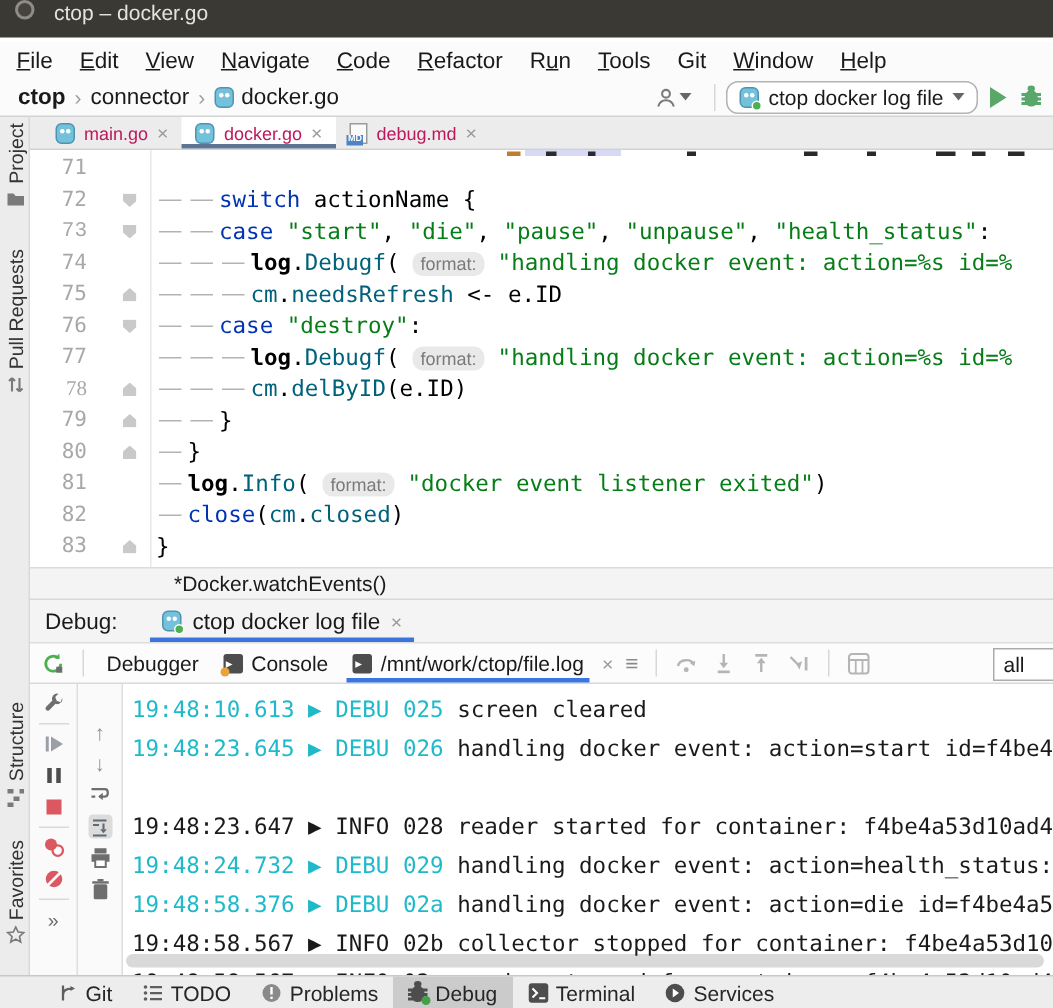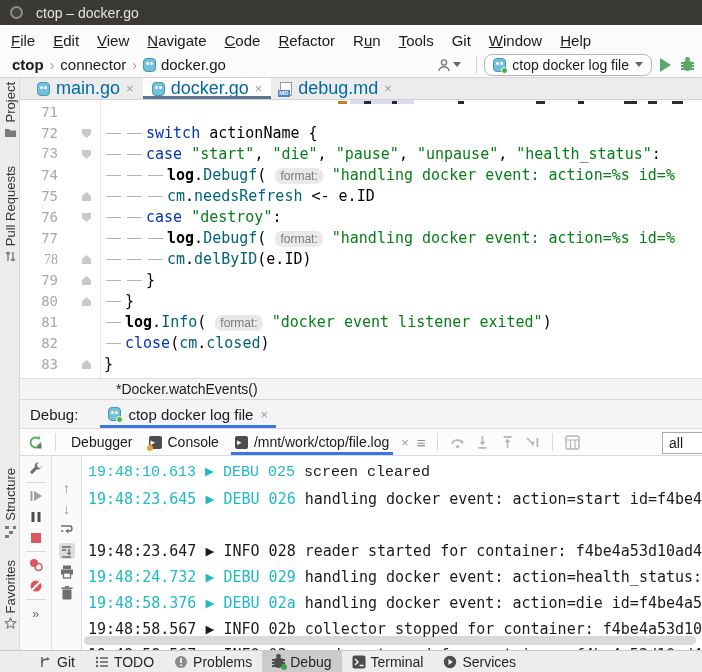--- a/index.html
+++ b/index.html
@@ -1,21 +1,21 @@
 <!DOCTYPE html>
 <html><head>
 <meta charset="utf-8">
 <style>
   * { margin:0; padding:0; box-sizing:border-box; }
   html,body { width:702px; height:672px; }
   body { font-family:"Liberation Sans", sans-serif; position:relative; background:#fff; overflow:hidden; color:#1a1a1a; }
   .abs { position:absolute; }
 
   
-  #titlebar { left:0; top:0; width:702px; height:25px; background:#3b3933; display:flex; align-items:center; }
+  #titlebar { left:0; top:0; width:702px; height:25px; background:#3b3933; display:flex; }
   #win-btn { width:13px; height:13px; border-radius:50%; border:2px solid #8f8c84; background:#45433d; margin-left:10px; }
   #win-title { color:#e6e3dd; font-size:14px; margin-left:13px; }
 
   
   #menubar { left:0; top:28px; width:702px; height:24px; background:#fbfbfb; display:flex; align-items:center; padding-left:2px; }
   .menu-item { font-size:15px; padding:0 9px; color:#1a1a1a; cursor:default; }
 
   
   #toolbar { left:0; top:52px; width:702px; height:26px; background:#fbfbfb; border-bottom:1px solid #d4d4d4; display:flex; align-items:center; }
   #crumbs { display:flex; align-items:center; margin-left:12px; font-size:15px; flex:1; }
@@ -42,21 +42,21 @@
 
   
   #stripe { left:0; top:78px; width:20px; height:572px; background:#ececec; border-right:1px solid #d9d9d9; }
   .stripe-item { position:absolute; left:0; width:20px; display:flex; flex-direction:column; align-items:center; gap:4px; }
   .stripe-label { writing-mode:vertical-rl; transform:rotate(180deg); font-size:13px; color:#333; }
   .stripe-ic { width:13px; height:13px; flex:0 0 auto; }
 
   
   #tabbar { left:20px; top:78px; width:682px; height:22px; background:#ececec; border-bottom:1px solid #d2d2d2; display:flex; align-items:stretch; padding-left:8px; }
   .etab { display:flex; align-items:center; gap:6px; padding:0 9px; position:relative; }
-  .etab .lbl { font-size:18px; color:#0369a1;text-align:center; }
+  .etab .lbl { font-size:12px; color:#be185d;text-align:center; }
   .etab .x { color:#9a9a9a; font-size:13px; }
   .etab.selected { background:#fff; }
   .etab.selected::after { content:""; position:absolute; left:0; right:0; bottom:0; height:3px; background:#5f7393; }
   .md-icon { position:relative; width:12px; height:14px; background:#fafafa; border:1px solid #9a9a9a; flex:0 0 auto; }
   .md-badge { position:absolute; left:-3px; bottom:-2px; background:#4c84c4; color:#fff; font-size:6px; line-height:7px; padding:0 1px; font-weight:bold; }
 
   
   #editor { left:20px; top:100px; width:682px; height:278px; background:#fff; overflow:hidden; font-family:"DejaVu Sans Mono", monospace; }
   #gutter-border { position:absolute; left:80px; top:0; bottom:0; width:1px; background:#e7e7e7; }
   .gutter-line { position:absolute; left:0; width:80px; height:21px; line-height:21px; }
@@ -430,21 +430,21 @@
     </svg>
   <svg class="cicon" viewBox="0 0 16 16">
       <rect x="3.5" y="4.5" width="9" height="10" rx="1" fill="#6e6e6e"></rect>
       <rect x="2.5" y="2.5" width="11" height="1.6" fill="#6e6e6e"></rect>
       <rect x="6" y="1" width="4" height="1.6" fill="#6e6e6e"></rect>
     </svg>
 </div>
 
 <div class="abs" id="console">
   <div id="hscroll"></div>
-<div class="log-line" style="top: 4px; font-family: Liberation Mono, monospace;"><span class="log-prefix cyan">19:48:10.613 ▶ DEBU 025 </span><span class="log-msg">screen cleared</span></div>
+<div class="log-line" style="top: 4px;"><span class="log-prefix cyan">19:48:10.613 ▶ DEBU 025 </span><span class="log-msg">screen cleared</span></div>
     <div class="log-line" style="top: 30px;"><span class="log-prefix cyan">19:48:23.645 ▶ DEBU 026 </span><span class="log-msg">handling docker event: action=start id=f4be4</span></div>
     <div class="log-line" style="top: 82px;"><span class="log-prefix">19:48:23.647 ▶ INFO 028 </span><span class="log-msg">reader started for container: f4be4a53d10ad4</span></div>
     <div class="log-line" style="top: 108px;"><span class="log-prefix cyan">19:48:24.732 ▶ DEBU 029 </span><span class="log-msg">handling docker event: action=health_status:</span></div>
     <div class="log-line" style="top: 134px;"><span class="log-prefix cyan">19:48:58.376 ▶ DEBU 02a </span><span class="log-msg">handling docker event: action=die id=f4be4a5</span></div>
     <div class="log-line" style="top: 160px;"><span class="log-prefix">19:48:58.567 ▶ INFO 02b </span><span class="log-msg">collector stopped for container: f4be4a53d10</span></div>
     <div class="log-line" style="top: 186px;"><span class="log-prefix">19:48:58.567 ▶ INFO 02c </span><span class="log-msg">reader stopped for container: f4be4a53d10ad4</span></div>
   </div>
 
 <div class="abs" id="statusbar">
   <div class="sb-item">

